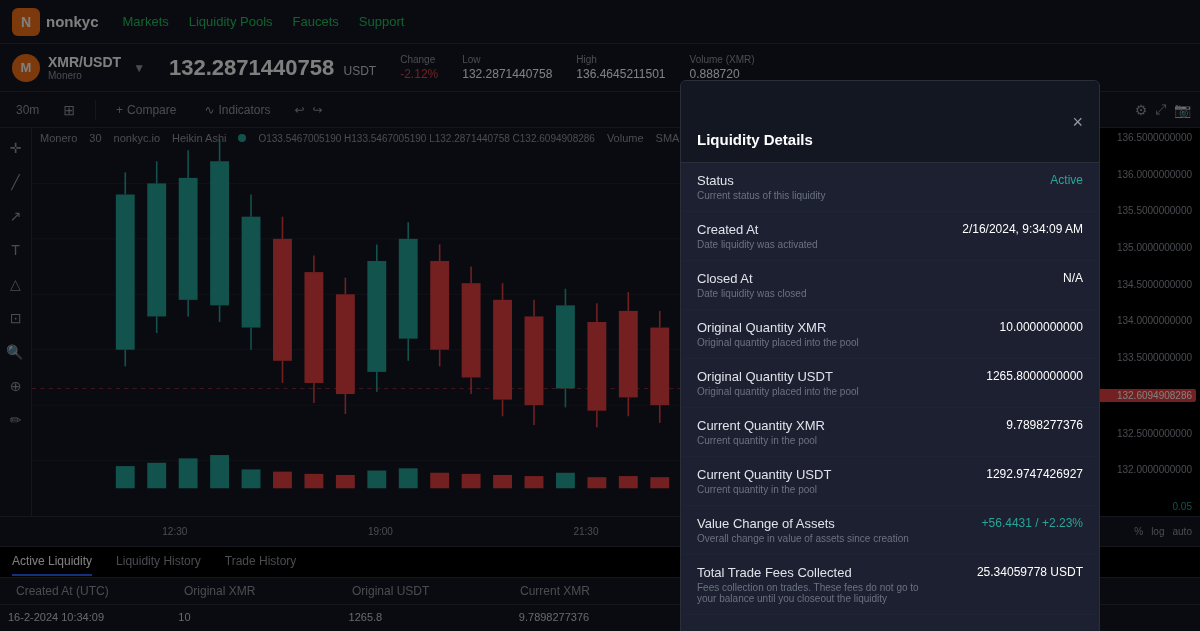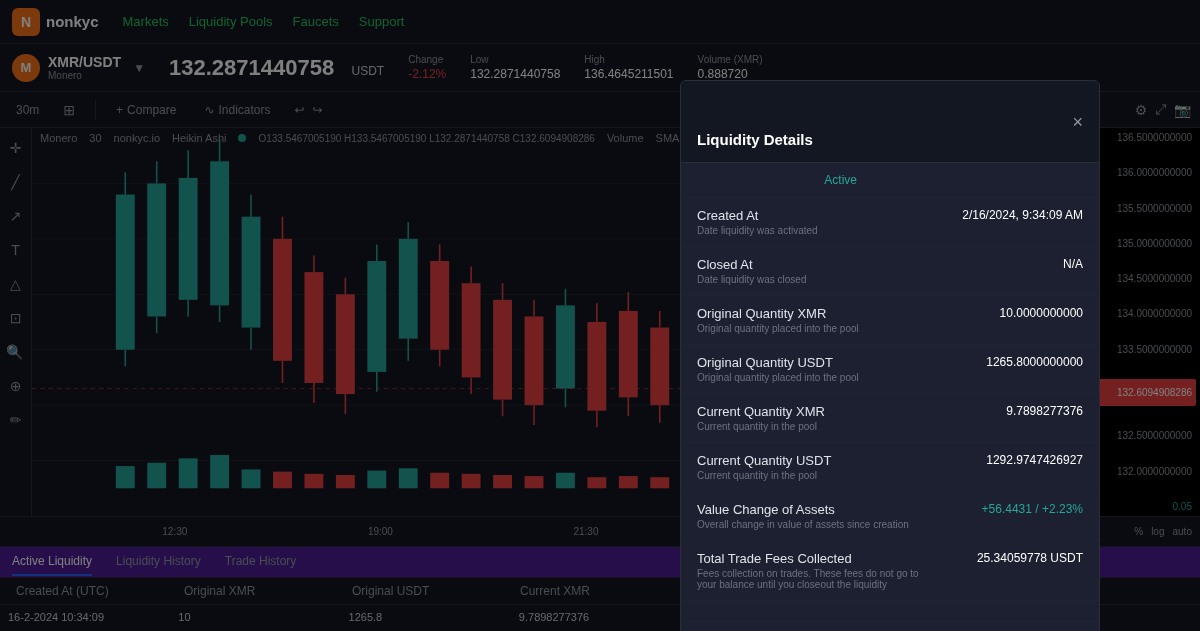--- a/index.html
+++ b/index.html
@@ -177,21 +177,21 @@
       color: #9598a1;
       position: relative;
     }
     .price-label {
       text-align: right;
       padding-right: 4px;
     }
     .price-label-highlight {
       background: #e84142;
       color: #fff;
-      padding: 8px 4px;
+      padding: 1px 4px;
       border-radius: 2px;
       text-align: right;
       font-size: 10px;
     }
 
     
     .time-axis {
       height: 30px;
       background: #131722;
       border-top: 1px solid #2a2e39;
@@ -203,21 +203,21 @@
       color: #9598a1;
     }
     .time-label {
       flex: 1;
       text-align: center;
     }
 
     
     .bottom-tabs {
       height: 32px;
-      background: #4c1d95;
+      background: #000000;
       border-top: 1px solid #2a2e39;
       border-bottom: 1px solid #2a2e39;
       display: flex;
       align-items: center;
       padding: 0 12px;
       gap: 24px;
     }
     .tab-item {
       font-size: 12px;
       color: #9598a1;
@@ -384,21 +384,21 @@
   <div class="ticker-symbol">
     <div class="xmr-icon">M</div>
     <div class="symbol-info">
       <div class="symbol-name">XMR/USDT</div>
       <div class="symbol-sub">Monero</div>
     </div>
     <span style="color:#9598a1;margin-left:4px;">▼</span>
   </div>
   <div>
     <span class="ticker-price">132.2871440758</span>
-    <span style="margin-left:14px;">USDT</span>
+    <span style="margin-left:6px;">USDT</span>
   </div>
   <div class="ticker-stat">
     <span class="ticker-stat-label">Change</span>
     <span class="ticker-stat-value change-neg">-2.12%</span>
   </div>
   <div class="ticker-stat">
     <span class="ticker-stat-label">Low</span>
     <span class="ticker-stat-value">132.2871440758</span>
   </div>
   <div class="ticker-stat">
@@ -640,20 +640,24 @@
   <div class="modal">
 
     <div class="modal-header">
       <span class="modal-title">Liquidity Details</span>
       <span class="modal-close">×</span>
     </div>
 
     <div class="modal-body">
 
       <div class="modal-row">
+        <div class="modal-row-left">
+          <div class="modal-row-label">Status</div>
+          <div class="modal-row-sub">Current status of this liquidity</div>
+        </div>
         <div class="modal-row-value active">Active</div>
       </div>
 
       <div class="modal-row">
         <div class="modal-row-left">
           <div class="modal-row-label">Created At</div>
           <div class="modal-row-sub">Date liquidity was activated</div>
         </div>
         <div class="modal-row-value">2/16/2024, 9:34:09 AM</div>
       </div>

